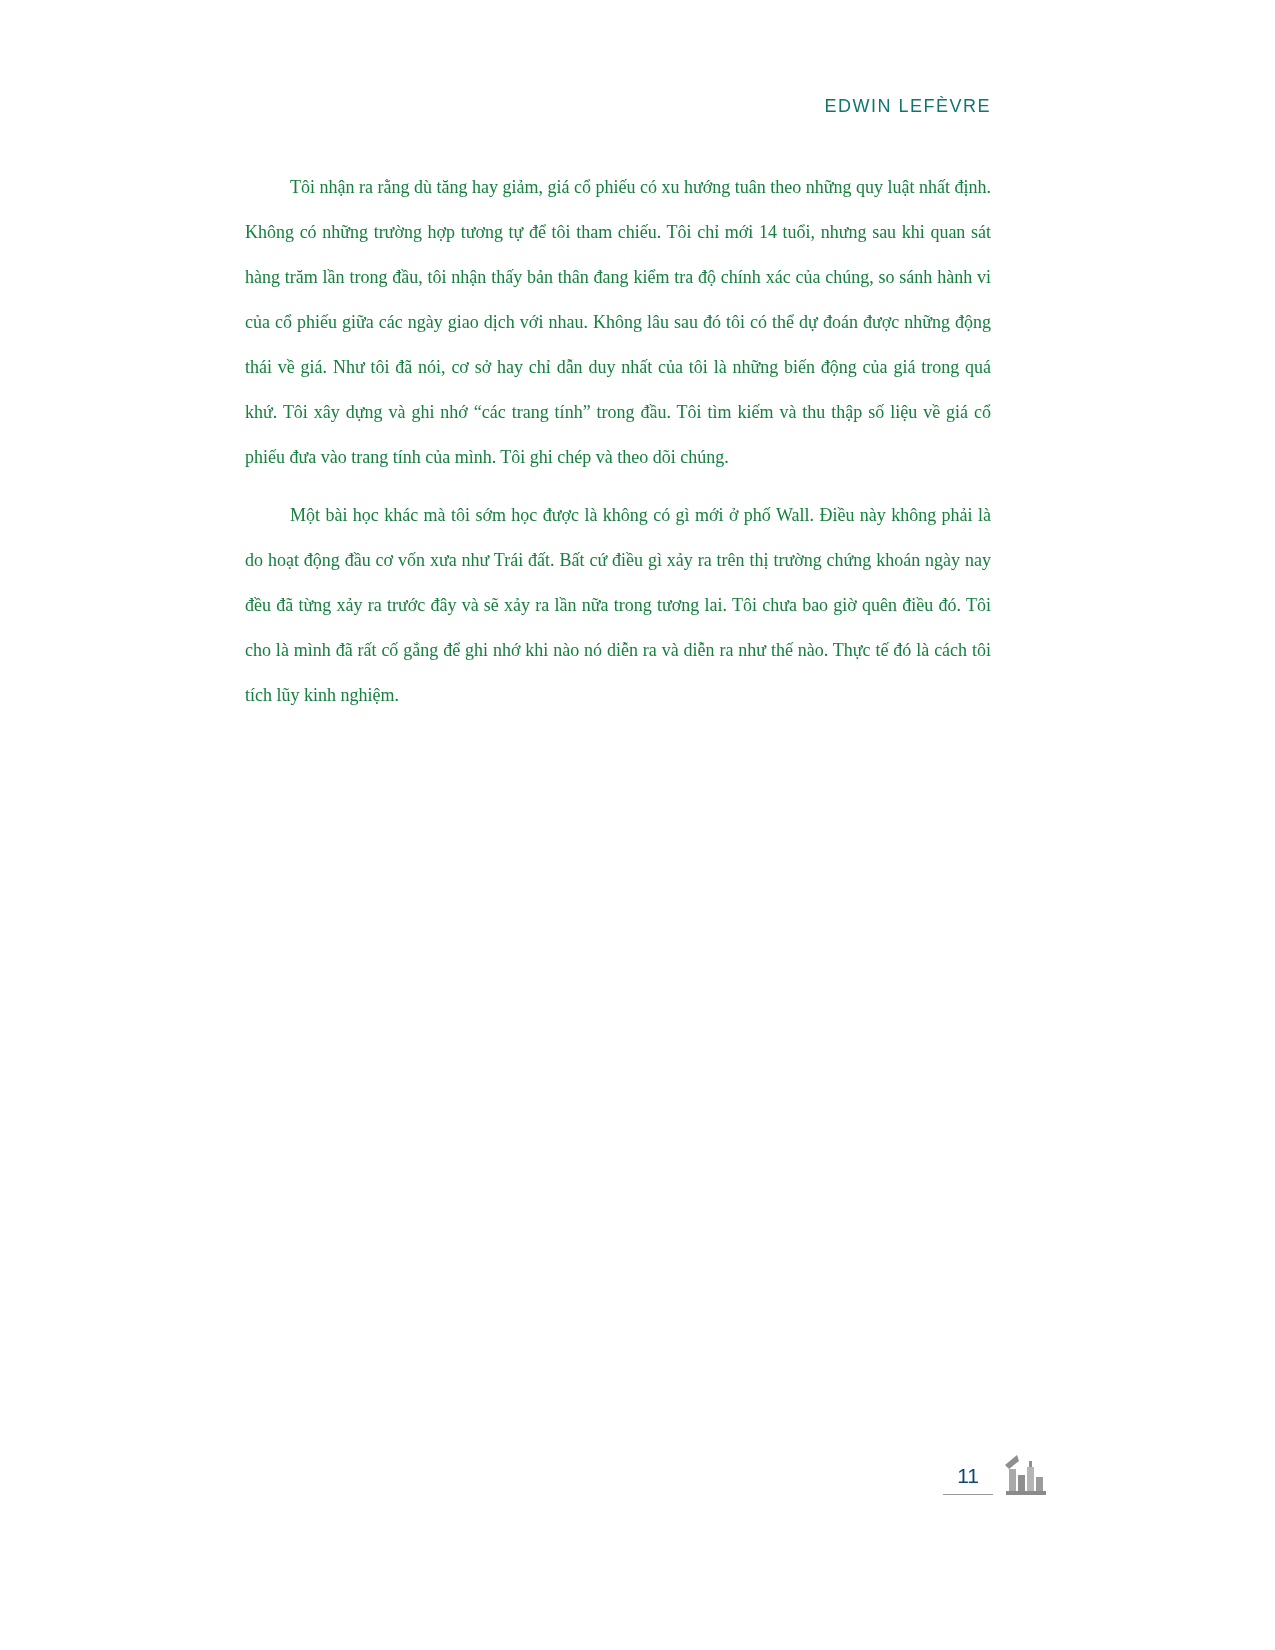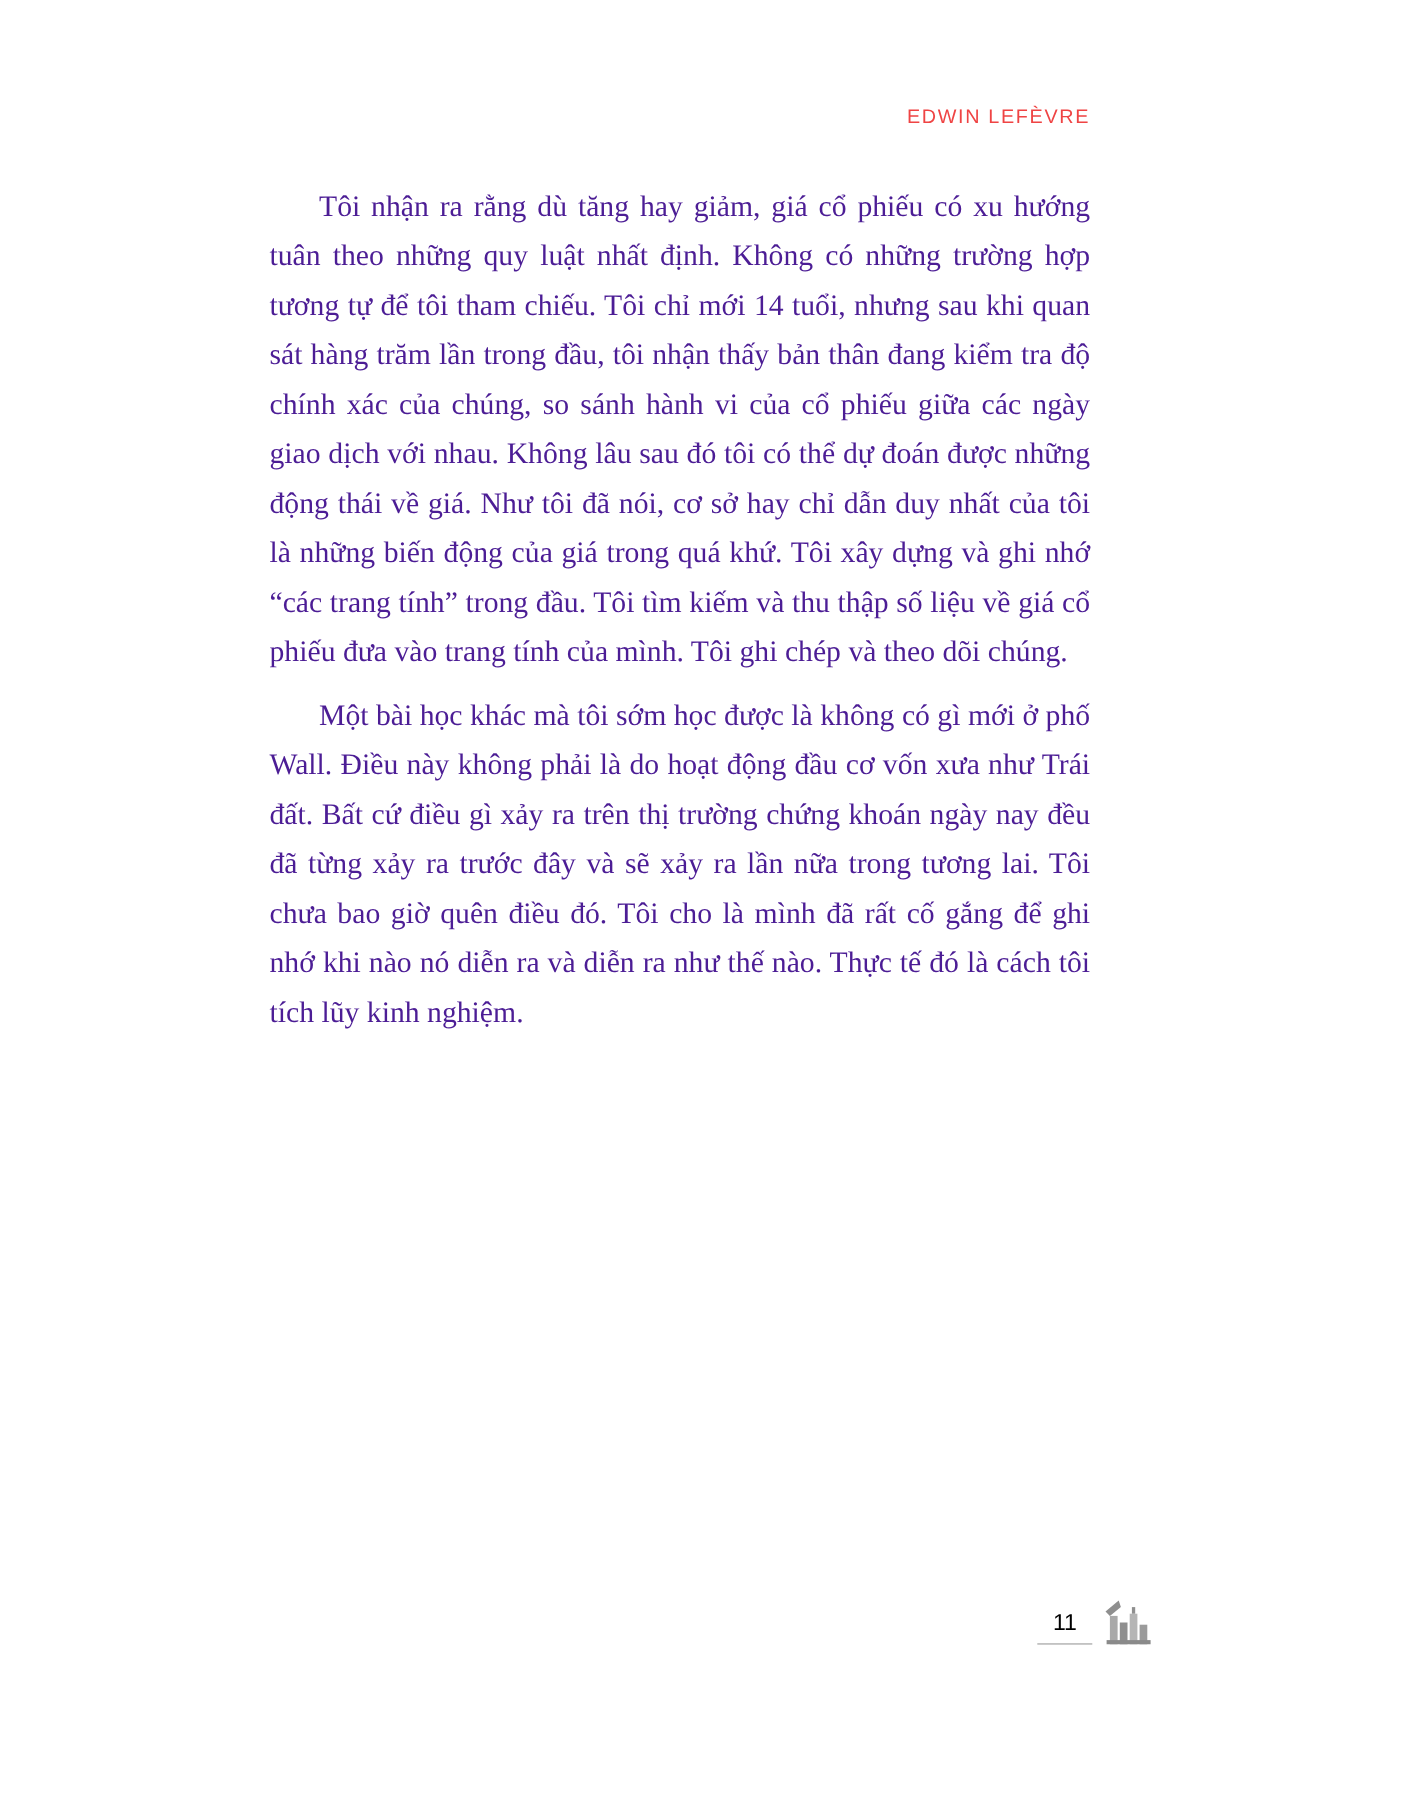--- a/index.html
+++ b/index.html
@@ -16,44 +16,44 @@
     position: absolute;
     left: 245px;
     top: 96px;
     width: 746px;
   }
   .running-head {
     text-align: right;
     font-family: "Liberation Sans", sans-serif;
     font-size: 18px;
     letter-spacing: 1.5px;
-    color: #ef4444;
+    color: #0f766e;
     margin-bottom: 48px;
   }
   .body-copy p {
     font-family: "Liberation Serif", "DejaVu Serif", serif;
-    font-size: 27px;
+    font-size: 18px;
     line-height: 45px;
-    color: #4c1d95;
+    color: #15803d;
     text-align: justify;
     text-indent: 45px;
     margin-bottom: 13px;
   }
   .footer {
     position: absolute;
     top: 1428px;
     right: 226px;
     display: flex;
     align-items: flex-end;
     gap: 10px;
   }
   .page-number {
     font-family: "Liberation Sans", sans-serif;
     font-size: 21px;
-    color: #000000;
+    color: #0c4a6e;
     padding: 0 14px 6px 14px;
     border-bottom: 1px solid #9a9a9a;
     margin-top: 36px;
   }
   .logo {
     width: 46px;
     height: 44px;
     display: inline-block;
   }
 </style>

